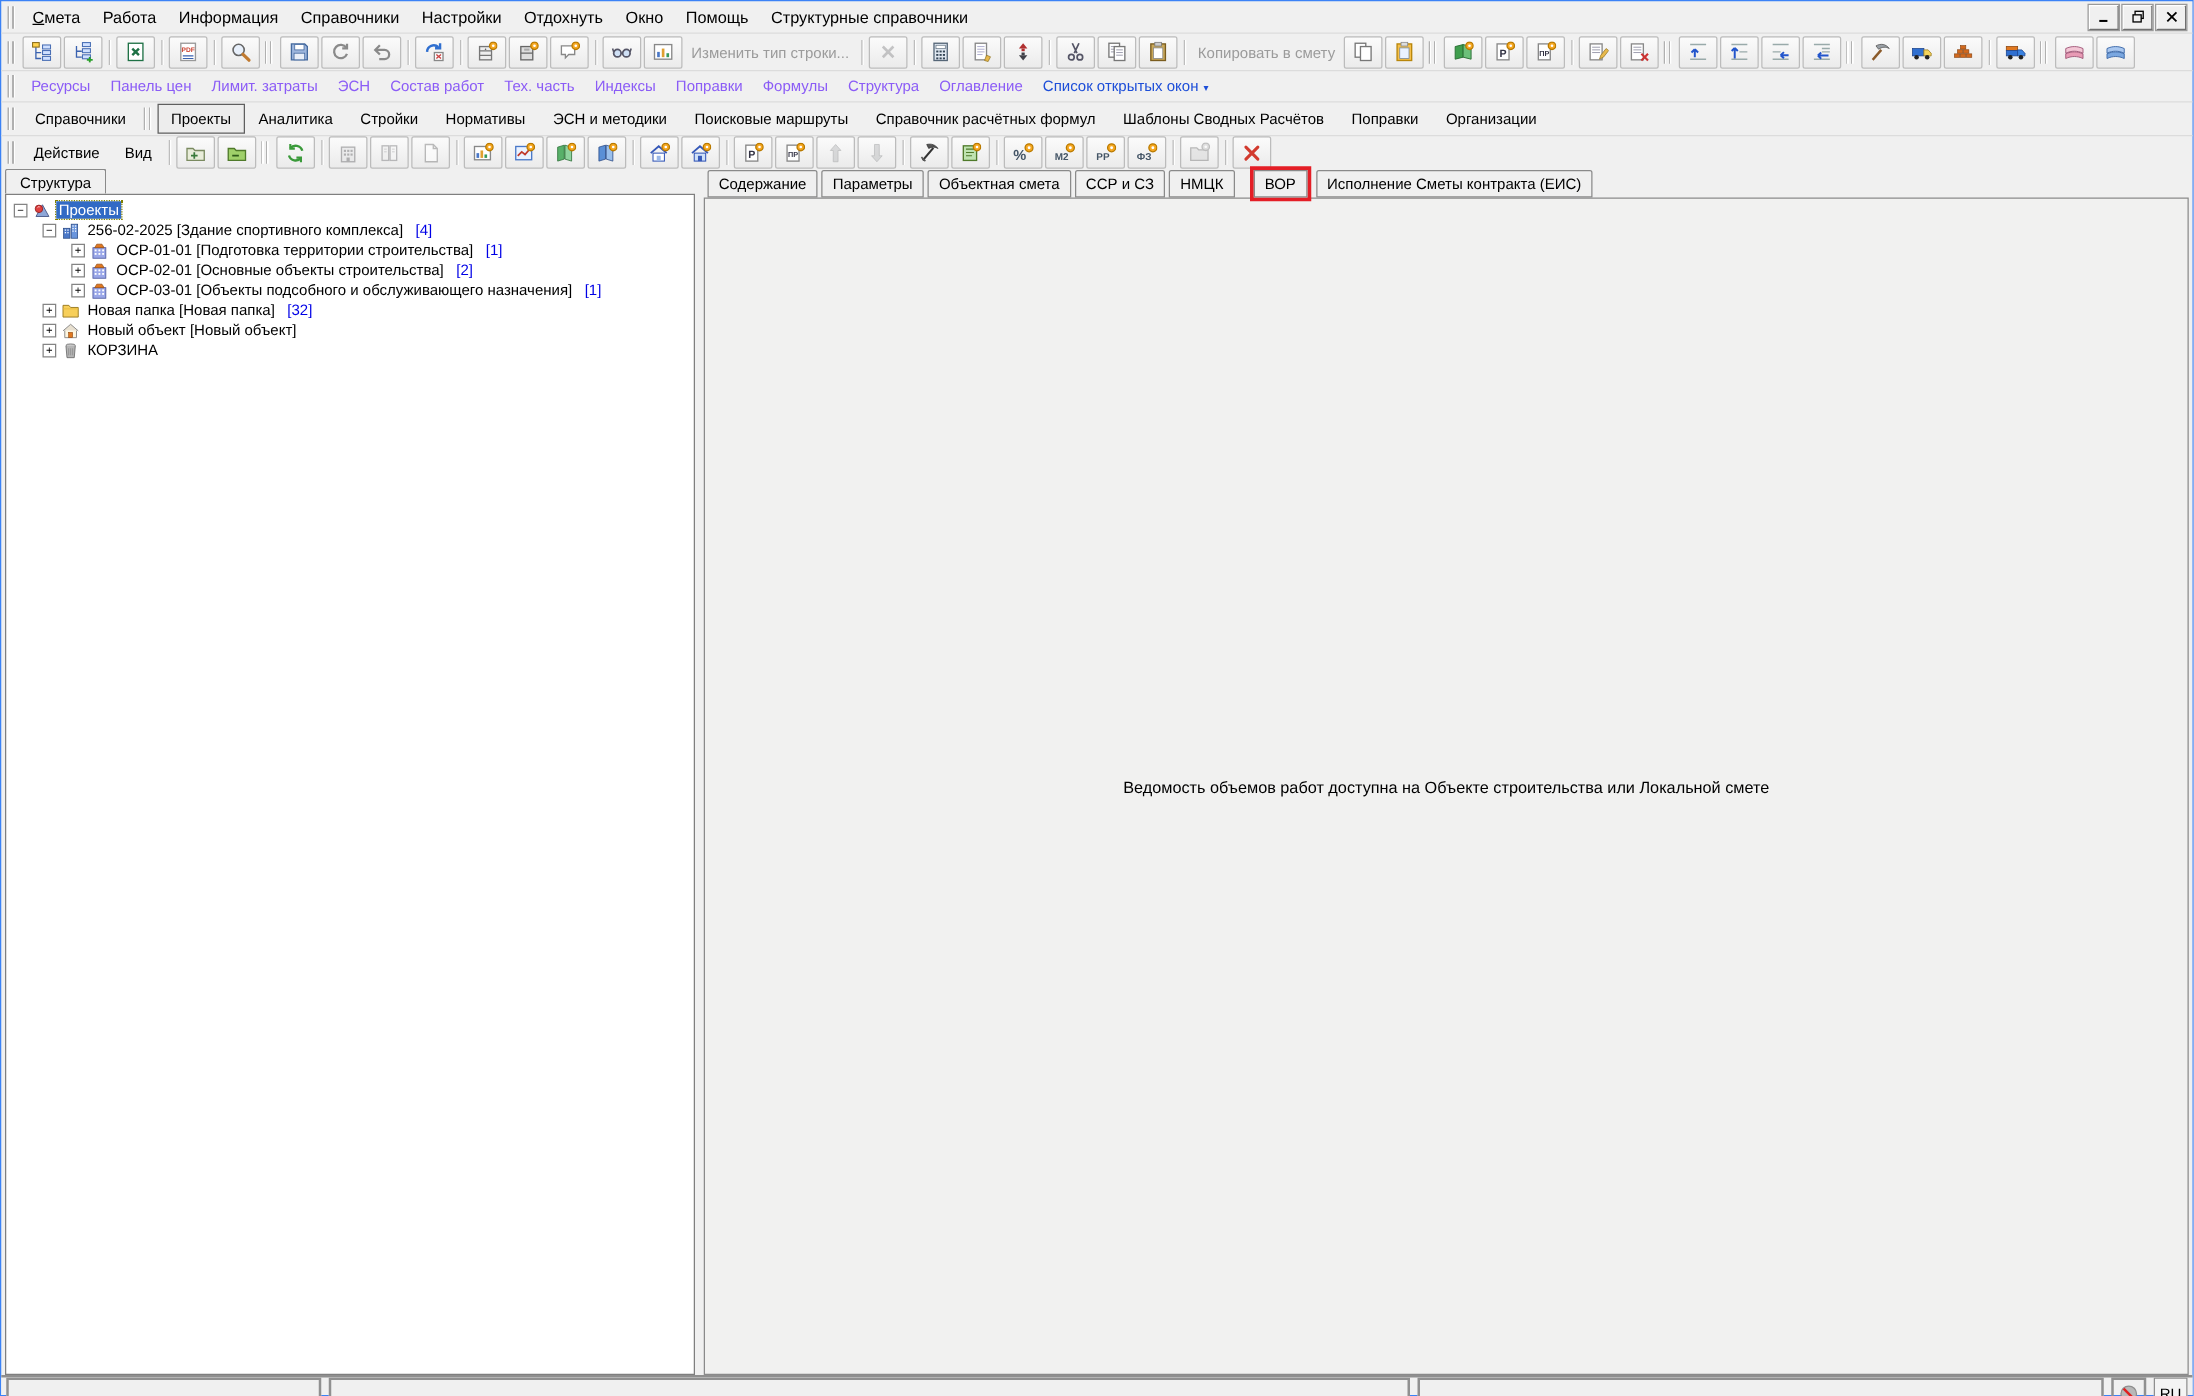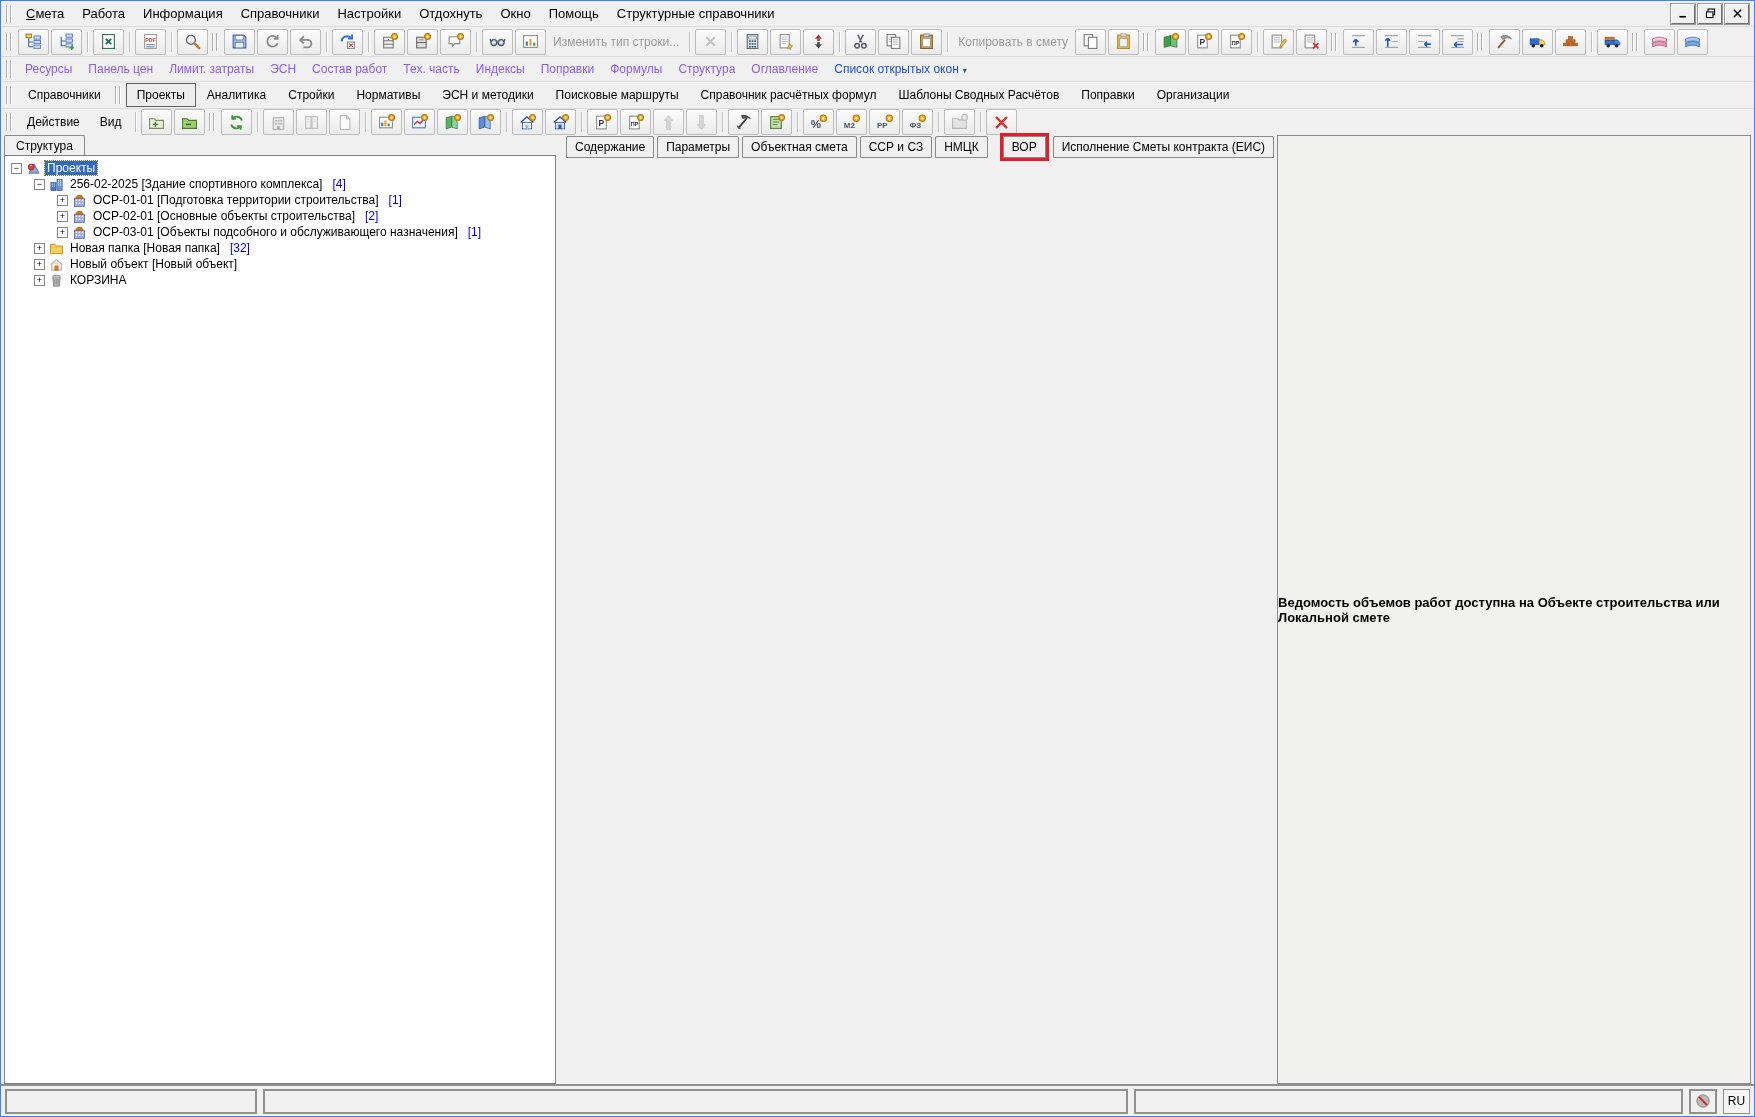--- a/index.html
+++ b/index.html
@@ -43,29 +43,29 @@
   .tree-row{display:flex;align-items:center;height:16px;white-space:nowrap}
   .expander{width:11px;height:11px;border:1px solid #848484;background:#fff;box-sizing:border-box;
             display:inline-flex;align-items:center;justify-content:center;font-size:9px;line-height:1;flex:none}
   .expander.none{visibility:hidden}
   .tree-icon{margin:0 4px 0 4px;flex:none}
   .tree-icon svg{width:15px;height:15px;display:block}
   .tree-label{padding:0 2px}
   .tree-row.selected .tree-label{background:#316ac5;color:#fff;outline:1px dotted #808000}
   .tree-count{color:#0000e6;margin-left:8px}
   .splitter{width:7px;flex:none}
-  .right-panel{flex:1;display:flex;flex-direction:row;min-width:0;min-height:0}
+  .right-panel{flex:1;display:flex;flex-direction:column;min-width:0;min-height:0}
   .right-tabs{display:flex;align-items:flex-end;height:23px;padding-left:3px}
   .rtab{border:1px solid #8a8a8a;border-radius:2px 2px 0 0;background:#f0f0f0;padding:3px 8px;
         margin-right:3px;white-space:nowrap;position:relative}
   .rtab.hl{border-radius:0;box-shadow:0 0 0 3px #e41e26;z-index:2;margin:0 7px 0 12px}
   .right-content{flex:1;border:1px solid #8a8a8a;background:#f1f1f0;display:flex;
                  align-items:center;justify-content:center}
-  .vor-message{font-weight:bold;font-size:13px;color:#000}
-  .status-bar{height:32px;display:flex;align-items:center;border-top:2px solid #8f8f8f;
+  .vor-message{font-weight:normal;font-size:13px;color:#000}
+  .status-bar{height:16px;display:flex;border-top:2px solid #8f8f8f;
               padding:0 4px;gap:6px;background:#f0f0f0;box-sizing:border-box}
   .sb-panel{height:25px;border:2px solid #909090;background:#f0f0f0;box-sizing:border-box}
   .sb-p1{flex:0 0 252px}
   .sb-p2{flex:1.58 1 0}
   .sb-p3{flex:1 1 0}
   .sb-icon{width:28px;height:25px;border:2px solid #909090;box-sizing:border-box;
            display:flex;align-items:center;justify-content:center;flex:none}
   .sb-icon svg{width:16px;height:16px;display:block}
   .sb-lang{width:27px;height:25px;border:1px solid #8f8f8f;box-sizing:border-box;flex:none;
            display:flex;align-items:center;justify-content:center;background:#f4f4f4}

